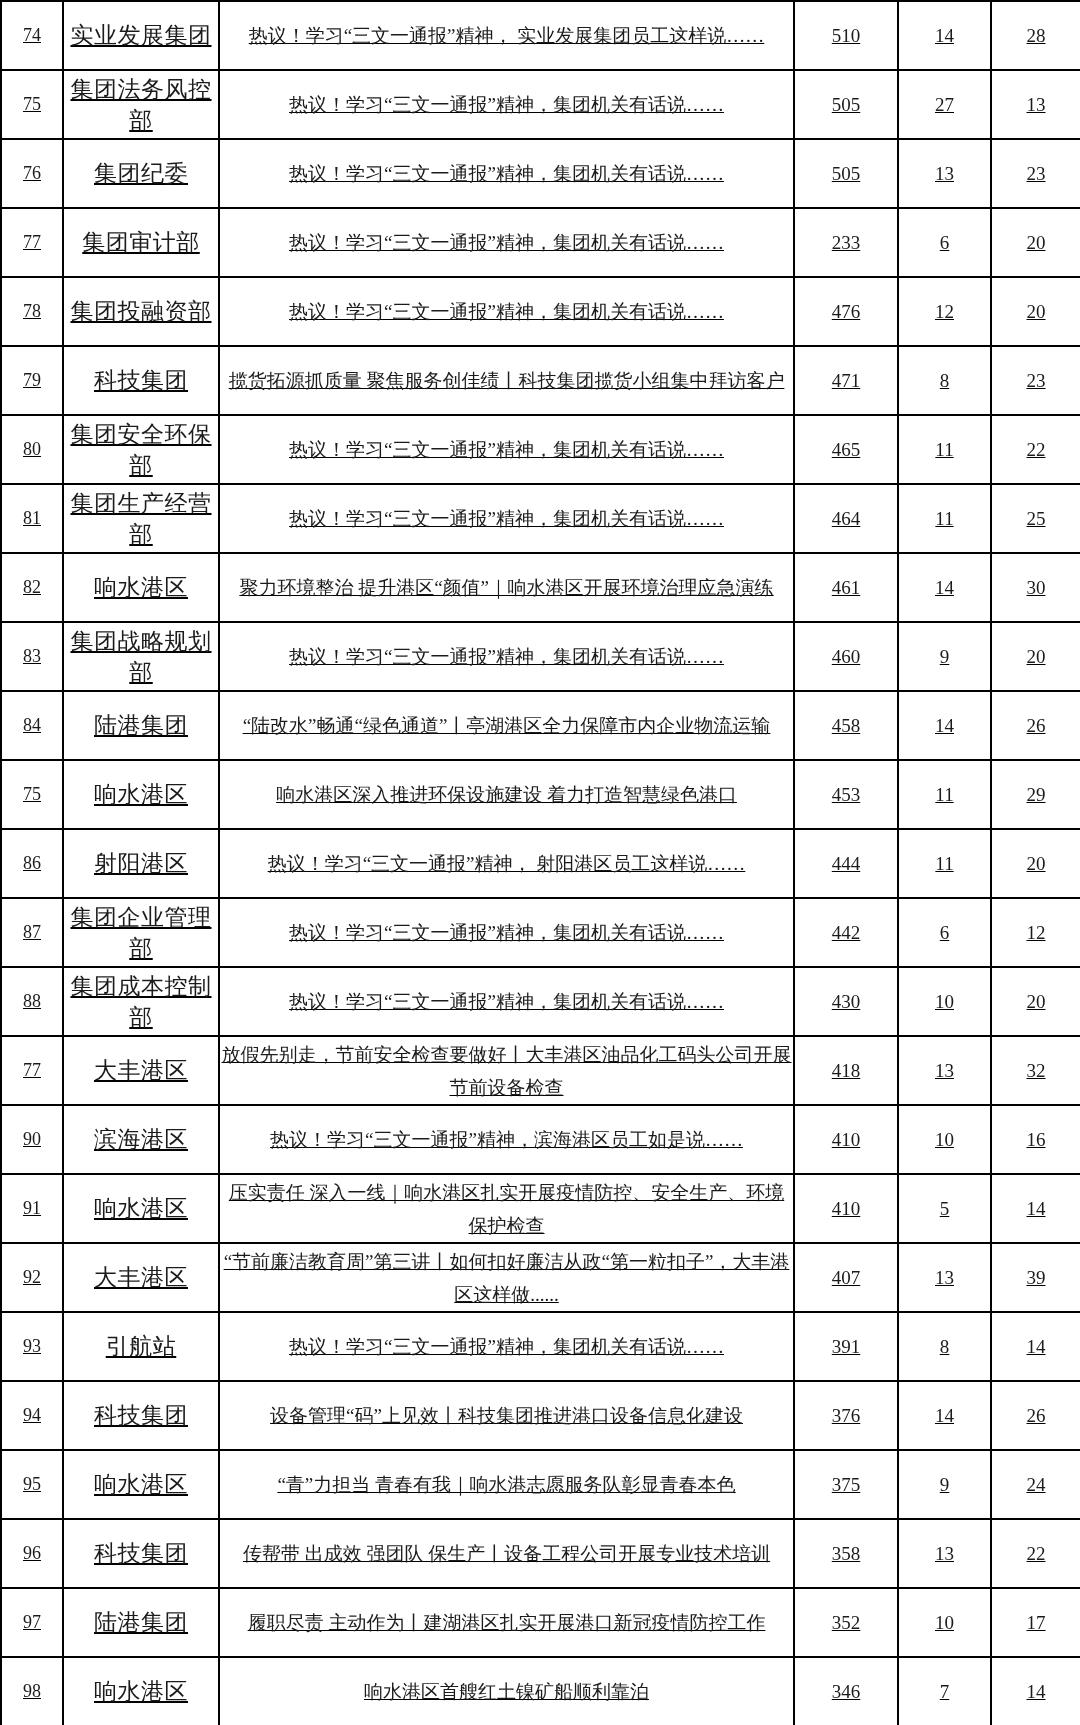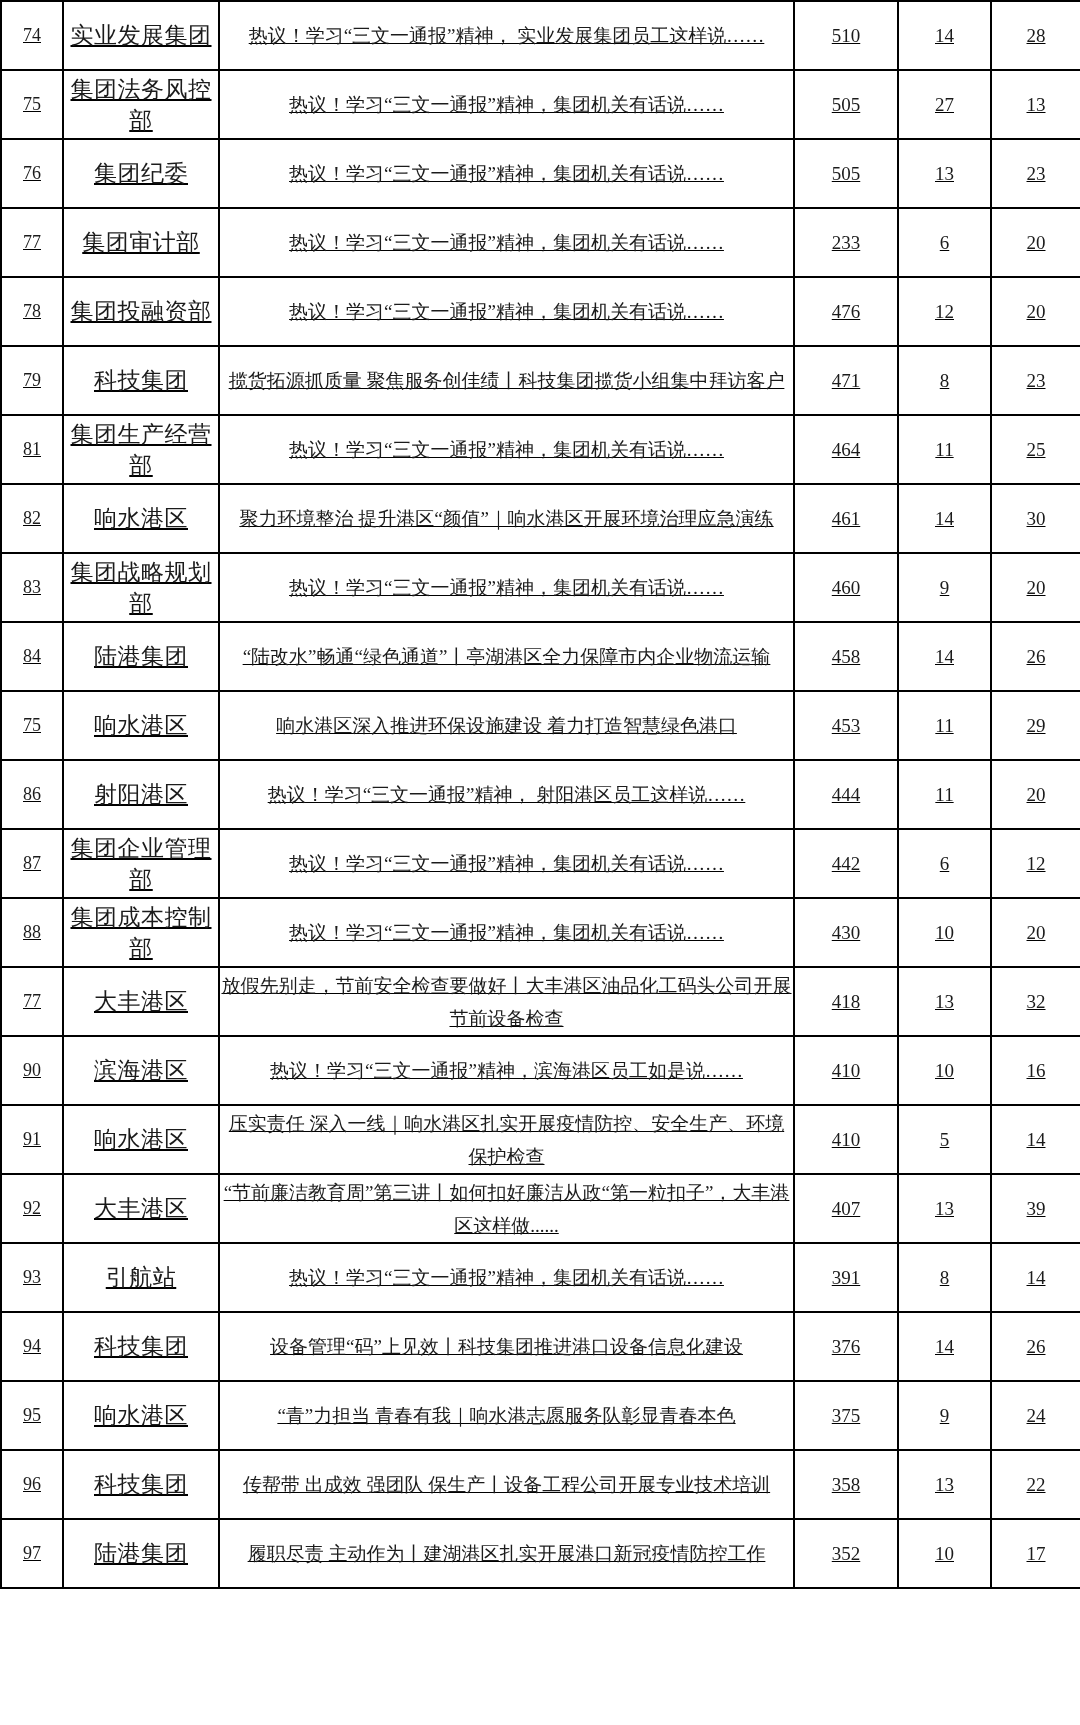--- a/index.html
+++ b/index.html
@@ -102,20 +102,28 @@
       </tr>
       <tr>
         <td class="col-index">79</td>
         <td class="col-department">科技集团</td>
         <td class="col-title">揽货拓源抓质量 聚焦服务创佳绩丨科技集团揽货小组集中拜访客户</td>
         <td class="col-n1">471</td>
         <td class="col-n2">8</td>
         <td class="col-n3">23</td>
       </tr>
       <tr>
+        <td class="col-index">80</td>
+        <td class="col-department">集团安全环保部</td>
+        <td class="col-title">热议！学习“三文一通报”精神，集团机关有话说……</td>
+        <td class="col-n1">465</td>
+        <td class="col-n2">11</td>
+        <td class="col-n3">22</td>
+      </tr>
+      <tr>
         <td class="col-index">81</td>
         <td class="col-department">集团生产经营部</td>
         <td class="col-title">热议！学习“三文一通报”精神，集团机关有话说……</td>
         <td class="col-n1">464</td>
         <td class="col-n2">11</td>
         <td class="col-n3">25</td>
       </tr>
       <tr>
         <td class="col-index">82</td>
         <td class="col-department">响水港区</td>
@@ -237,14 +245,22 @@
         <td class="col-n3">22</td>
       </tr>
       <tr>
         <td class="col-index">97</td>
         <td class="col-department">陆港集团</td>
         <td class="col-title">履职尽责 主动作为丨建湖港区扎实开展港口新冠疫情防控工作</td>
         <td class="col-n1">352</td>
         <td class="col-n2">10</td>
         <td class="col-n3">17</td>
       </tr>
+      <tr>
+        <td class="col-index">98</td>
+        <td class="col-department">响水港区</td>
+        <td class="col-title">响水港区首艘红土镍矿船顺利靠泊</td>
+        <td class="col-n1">346</td>
+        <td class="col-n2">7</td>
+        <td class="col-n3">14</td>
+      </tr>
     </tbody>
 </table>
 
 </body></html>

